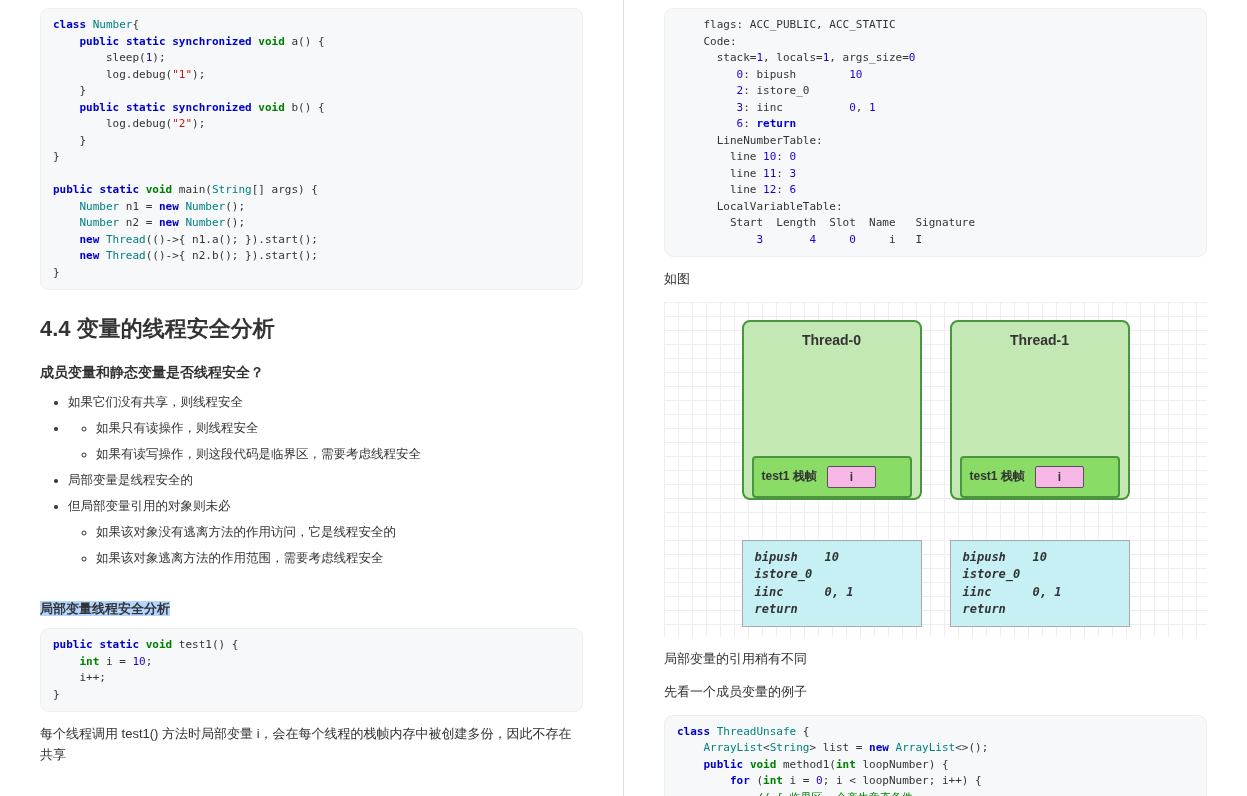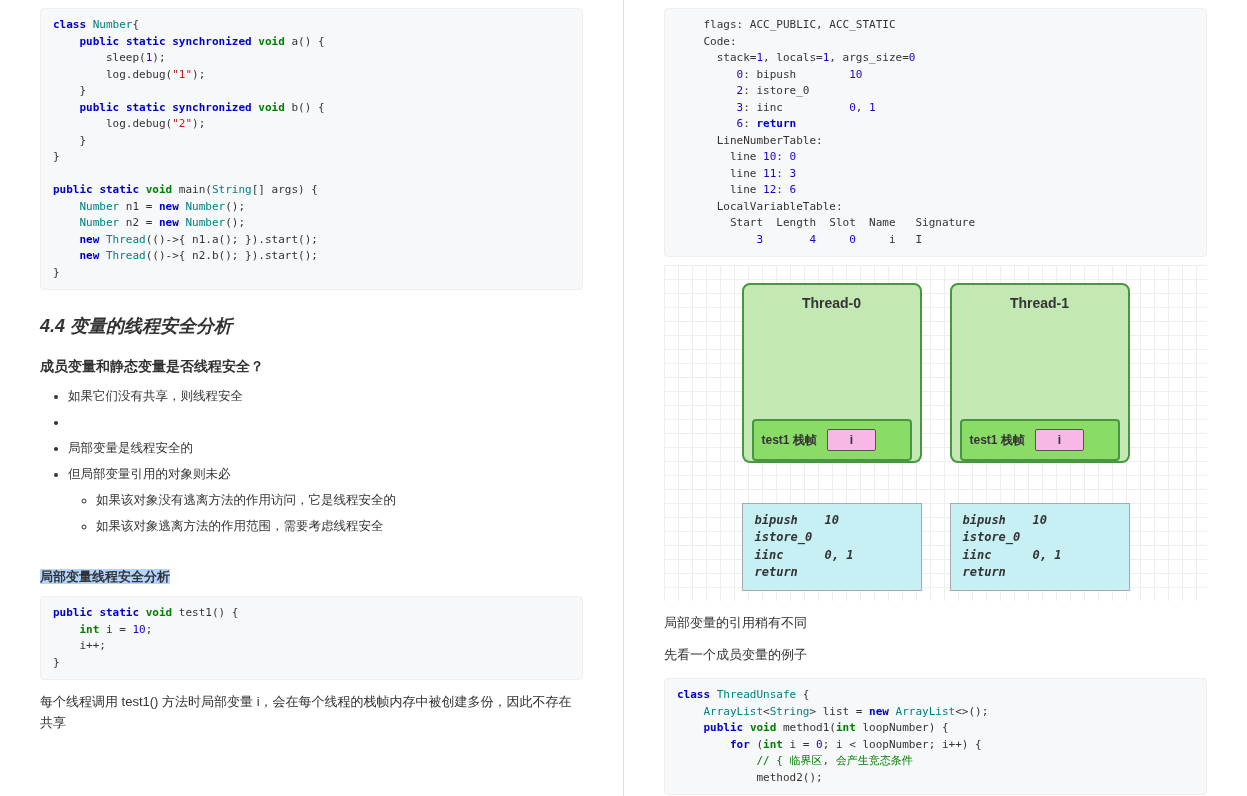--- a/index.html
+++ b/index.html
@@ -17,36 +17,36 @@
     padding: 0 40px 20px 40px;
     overflow: hidden;
   }
   .divider {
     width: 1px;
     background: #e0e0e0;
   }
   pre.code-block {
     background: #f7f8fa;
     border: 1px solid #eee;
-    border-radius: 4px;
+    border-radius: 9px;
     padding: 8px 12px;
     font-family: Consolas, Monaco, monospace;
     font-size: 11px;
     line-height: 1.5;
     white-space: pre;
     overflow-x: auto;
     margin: 8px 0;
   }
   .kw { color: #0000cc; font-weight: bold; }
   .kwgreen { color: #008000; font-weight: bold; }
   .type { color: #008080; }
   .str { color: #c41a16; }
   .num { color: #1c00cf; }
   .cmt { color: #008000; }
-  h2 { font-size: 18px; font-weight: 700; margin: 24px 0 12px; font-style: italic; }
+  h2 { font-size: 22px; font-weight: 700; margin: 24px 0 12px; }
   h3 { font-size: 14px; font-weight: 700; margin: 20px 0 10px; }
   h4 { font-size: 13px; font-weight: 700; margin: 32px 0 10px; }
   .selected { background: #b4d5ff; }
   ul { padding-left: 28px; margin: 6px 0; }
   ul ul { list-style-type: circle; }
   li { margin: 6px 0; line-height: 1.6; font-size: 12.5px; }
   p { font-size: 13px; margin: 12px 0; line-height: 1.6; }
   .diagram {
     background: #fff;
     background-image: linear-gradient(#eee 1px, transparent 1px),
@@ -123,20 +123,24 @@
     <span class="type">Number</span> n2 = <span class="kw">new</span> <span class="type">Number</span>();
     <span class="kw">new</span> <span class="type">Thread</span>(()-&gt;{ n1.a(); }).start();
     <span class="kw">new</span> <span class="type">Thread</span>(()-&gt;{ n2.b(); }).start();
 }</pre>
 
 <h2>4.4 变量的线程安全分析</h2>
 <h3>成员变量和静态变量是否线程安全？</h3>
 <ul>
   <li>如果它们没有共享，则线程安全</li>
   <li>
+    <ul>
+      <li>如果只有读操作，则线程安全</li>
+      <li>如果有读写操作，则这段代码是临界区，需要考虑线程安全</li>
+    </ul>
   </li>
 </ul>
 
 <ul>
   <li>局部变量是线程安全的</li>
   <li><span>但局部变量引用的对象则未必</span>
     <ul>
       <li>如果该对象没有逃离方法的作用访问，它是线程安全的</li>
       <li>如果该对象逃离方法的作用范围，需要考虑线程安全</li>
     </ul>
@@ -166,20 +170,21 @@
          <span class="num">3</span>: iinc          <span class="num">0</span>, <span class="num">1</span>
          <span class="num">6</span>: <span class="kw">return</span>
       LineNumberTable:
         line <span class="num">10</span>: <span class="num">0</span>
         line <span class="num">11</span>: <span class="num">3</span>
         line <span class="num">12</span>: <span class="num">6</span>
       LocalVariableTable:
         Start  Length  Slot  Name   Signature
             <span class="num">3</span>       <span class="num">4</span>     <span class="num">0</span>     i   I</pre>
 
+<p>如图</p>
 
 <div class="diagram">
   <div class="threads-row">
     <div class="thread-box">
       <div class="thread-title">Thread-0</div>
       <div class="stack-frame">
         <span>test1 栈帧</span>
         <span class="var-slot">i</span>
       </div>
     </div>

